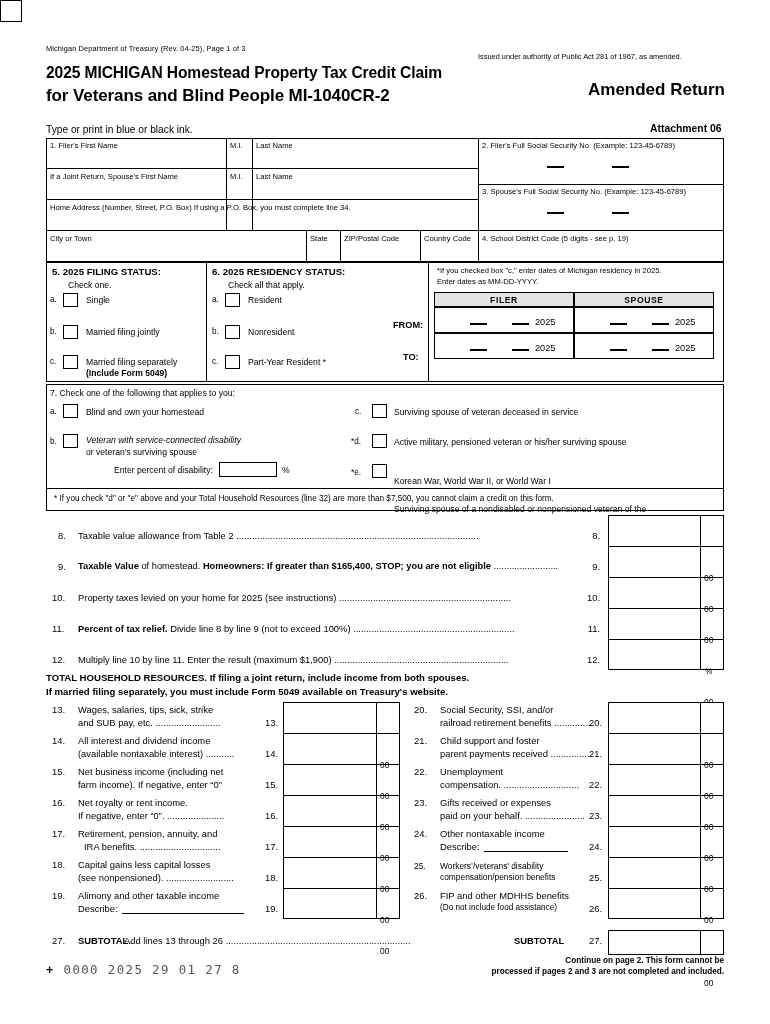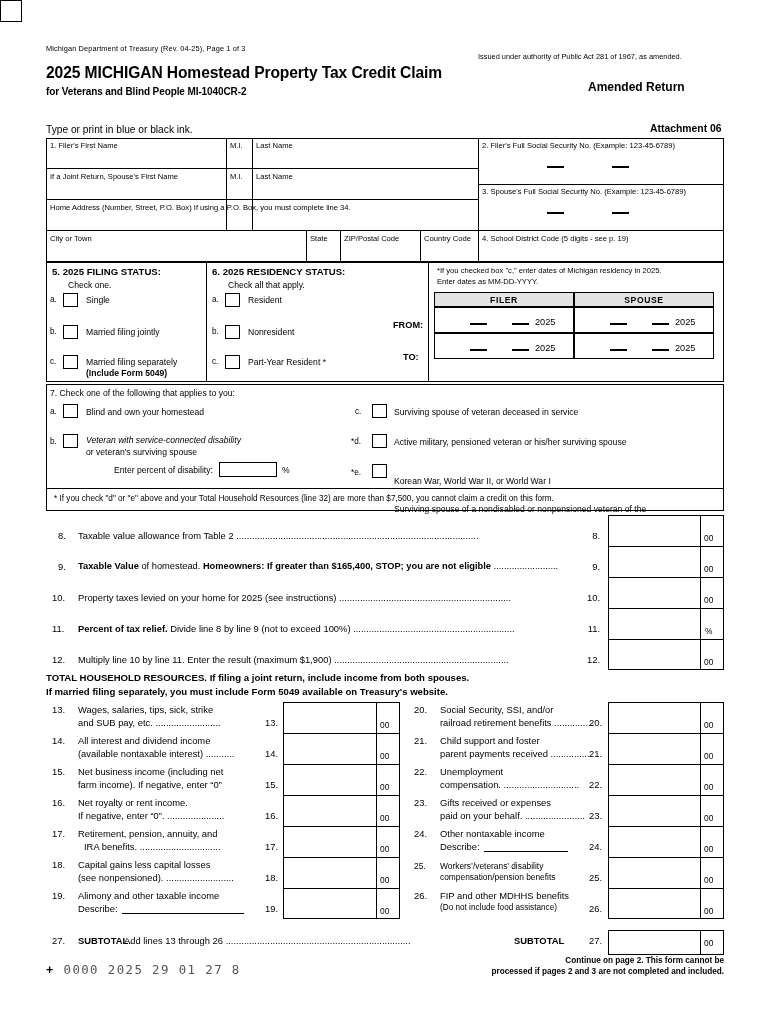--- a/index.html
+++ b/index.html
@@ -12,22 +12,22 @@
   .page{position:absolute;left:0;top:0;width:770px;height:1024px;}
 
   
   .abs{position:absolute;}
   .b{font-weight:bold;}
 
   
   #dept-line{left:46px;top:44px;font-size:7.4px;letter-spacing:.1px;}
   #auth-line{left:478px;top:52px;font-size:7.4px;}
   #title1{left:46px;top:64px;font-size:15.6px;font-weight:bold;letter-spacing:-.1px;}
-  #title2{left:46px;top:86px;font-size:10px;font-weight:bold;letter-spacing:-.1px;}
-  #amended-label{left:588px;top:80px;font-size:12px;font-weight:bold;}
+  #title2{left:46px;top:86px;font-size:17px;font-weight:bold;letter-spacing:-.1px;}
+  #amended-label{left:588px;top:80px;font-size:17px;font-weight:bold;}
   #amended-box{left:692px;top:76px;width:20px;height:20px;border:1.5px solid #000;background:#fff;}
   #ink-line{left:46px;top:124px;font-size:10.2px;}
   #attachment{left:650px;top:123px;font-size:10.4px;font-weight:bold;}
 
   
   .box{position:absolute;border:1.3px solid #000;box-sizing:border-box;background:#fff;}
   .vline{position:absolute;width:1.3px;background:#000;}
   .hline{position:absolute;height:1.3px;background:#000;}
   .lbl{position:absolute;font-size:7.6px;white-space:nowrap;}
 
@@ -49,21 +49,21 @@
   .yr{position:absolute;font-size:9.2px;}
 
   
   #sec7-block{left:46px;top:384px;width:678px;height:127px;}
   #pct-box{position:absolute;left:219px;top:462px;width:58px;height:15px;border:1.4px solid #000;box-sizing:border-box;background:#fff;}
 
   
   .rowlbl{position:absolute;font-size:9.4px;}
   .rowno{position:absolute;font-size:9.4px;text-align:right;}
   .centsdiv{position:absolute;width:1.3px;background:#000;}
-  .cents{position:absolute;font-size:8.4px;}
+  .cents{position:absolute;font-size:8.4px;margin-top:40px;}
 
   .thr-head{position:absolute;font-size:9.6px;font-weight:bold;white-space:nowrap;}
 
   .descline{position:absolute;border-bottom:1px solid #000;}
 
   #footer-note{position:absolute;right:46px;top:955px;width:300px;text-align:right;
                font-size:8.2px;font-weight:bold;line-height:11px;}
   #barcode{position:absolute;left:46px;top:962px;font-size:12.4px;
            font-family:"DejaVu Sans Mono","Liberation Mono",monospace;
            letter-spacing:1.4px;color:#555;}

